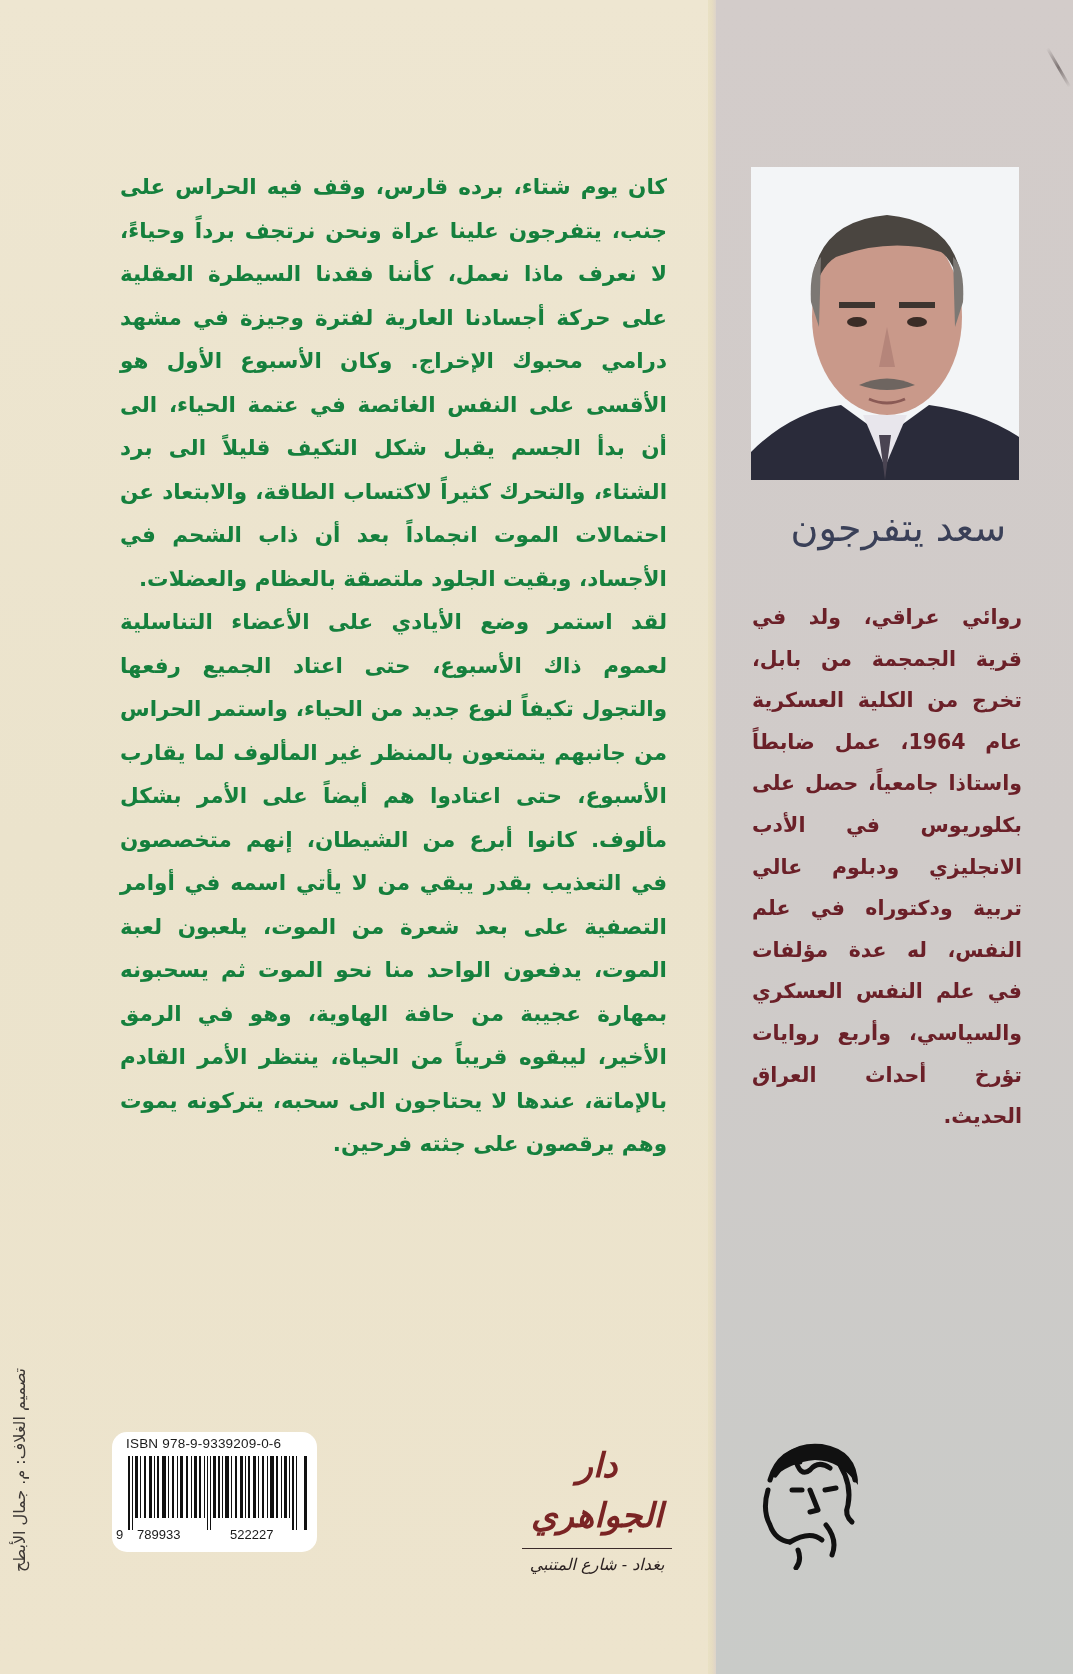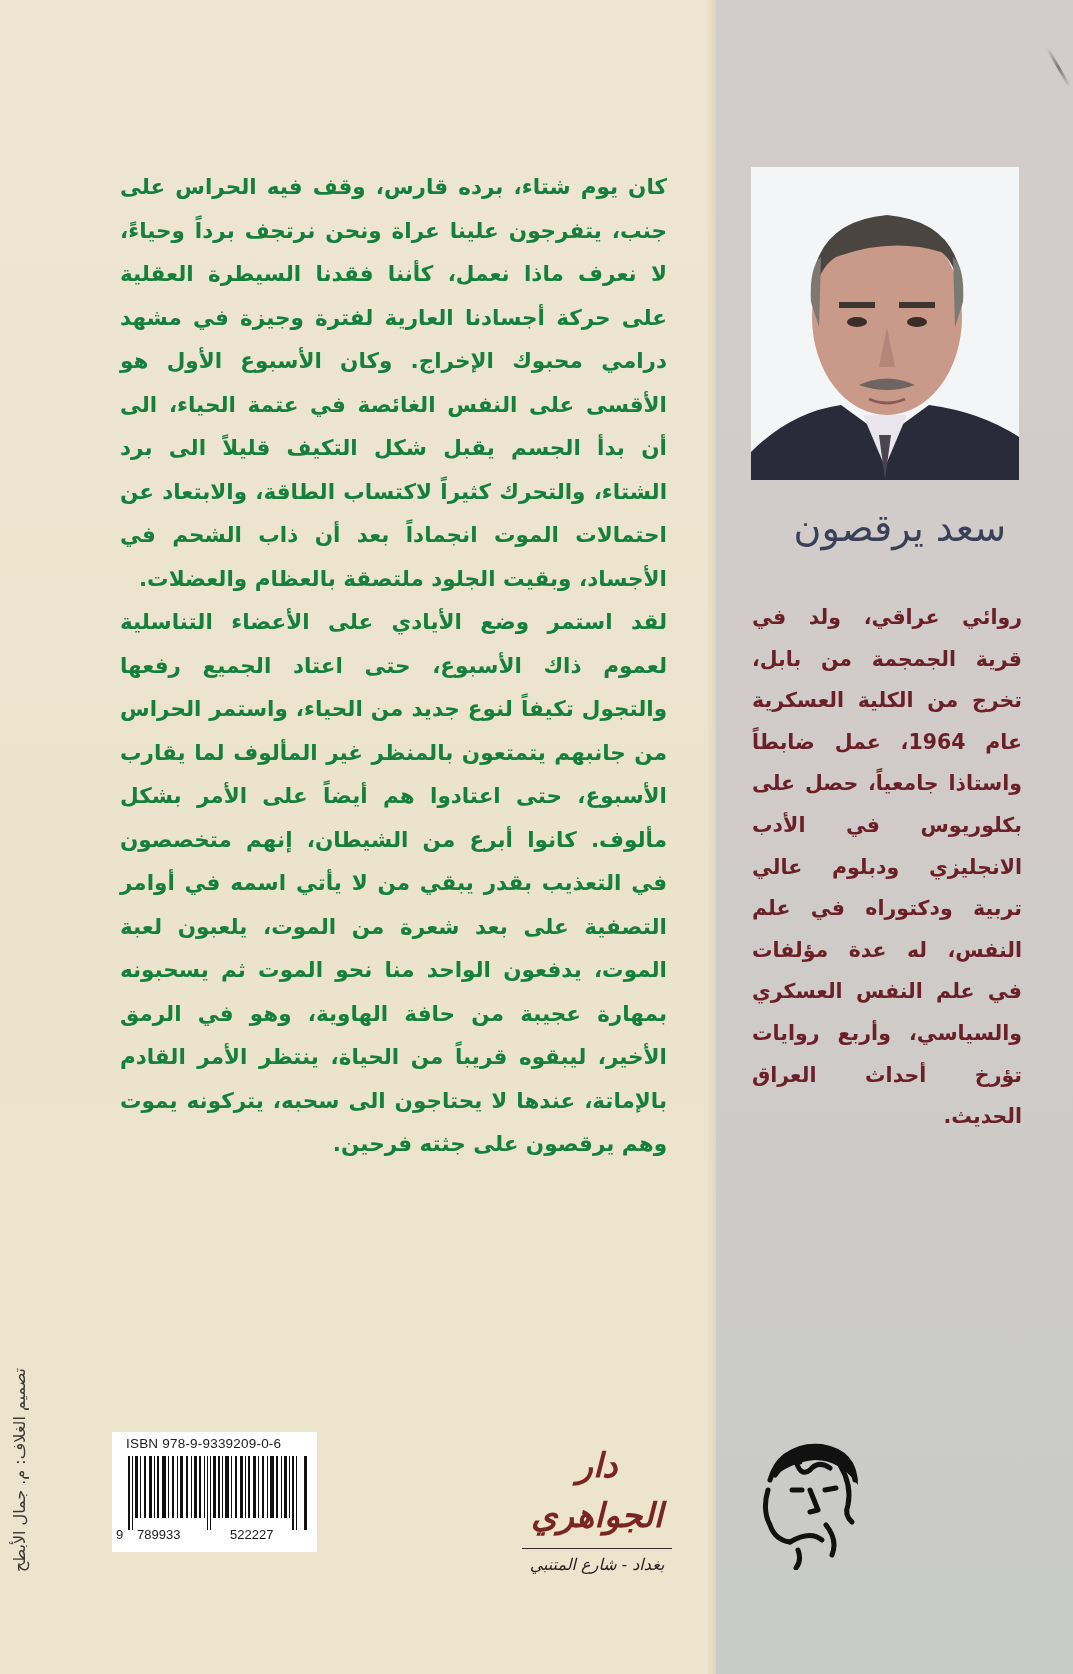--- a/index.html
+++ b/index.html
@@ -48,20 +48,21 @@
     }
     .vertical-credit {
       position: absolute; left: 10px; top: 1325px; height: 290px; width: 30px;
       writing-mode: vertical-rl; transform: rotate(180deg);
       font-family: "DejaVu Sans", sans-serif; font-size: 16px; color: #3d3835;
       direction: rtl; text-align: center;
     }
     .barcode-box {
       position: absolute; left: 112px; top: 1432px; width: 205px; height: 120px;
       background: #ffffff;
+      border-radius: 15px;
     }
     .isbn-text {
       position: absolute; left: 14px; top: 4px; font-family: "Liberation Sans", sans-serif;
       font-size: 13.5px; color: #1a1a1a; letter-spacing: 0.2px; white-space: nowrap;
     }
     .barcode-svg { position: absolute; left: 14px; top: 24px; width: 186px; height: 80px; }
     .bc-num { position: absolute; bottom: 10px; font-family: "Liberation Sans", sans-serif; font-size: 13px; color: #1a1a1a; }
     .bc-num.n1 { left: 4px; }
     .bc-num.n2 { left: 25px; }
     .bc-num.n3 { left: 118px; }
@@ -112,21 +113,21 @@
       <rect x="88" y="135" width="36" height="6" fill="#3d3530"></rect>
       <rect x="148" y="135" width="36" height="6" fill="#3d3530"></rect>
       <ellipse cx="106" cy="155" rx="10" ry="5" fill="#3a2c26"></ellipse>
       <ellipse cx="166" cy="155" rx="10" ry="5" fill="#3a2c26"></ellipse>
       <path d="M136 160 L128 200 L144 200 Z" fill="#b5857a"></path>
       <path d="M108 218 Q136 205 164 218 Q136 228 108 218 Z" fill="#6e6560"></path>
       <path d="M118 232 Q136 240 154 232" stroke="#8a5a55" stroke-width="3" fill="none"></path>
     </svg>
   </div>
 
-  <div class="author-name">سعد يرقصون</div>
+  <div class="author-name">سعد يتفرجون</div>
 
   <div class="bio">روائي عراقي، ولد في قرية الجمجمة من بابل، تخرج من الكلية العسكرية عام 1964، عمل ضابطاً واستاذا جامعياً، حصل على بكلوريوس في الأدب الانجليزي ودبلوم عالي تربية ودكتوراه في علم النفس، له عدة مؤلفات في علم النفس العسكري والسياسي، وأربع روايات تؤرخ أحداث العراق الحديث.</div>
 
   <div class="vertical-credit">تصميم الغلاف: م. جمال الأبطح</div>
 
   <div class="barcode-box">
     <span class="isbn-text">ISBN 978-9-9339209-0-6</span>
     <svg class="barcode-svg" viewBox="0 0 186 80" preserveAspectRatio="none">
       <g fill="#111">
         <rect x="2" y="0" width="2" height="74"></rect>

